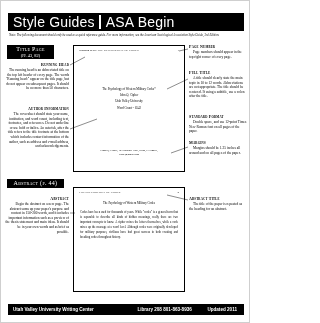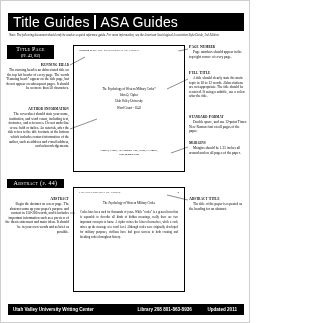--- a/index.html
+++ b/index.html
@@ -125,22 +125,22 @@
   .footer .f1{padding-left:5px;flex:0 0 auto;}
   .footer .f2{flex:1 1 auto;text-align:center;padding-left:28px;}
   .footer .f3{padding-right:7px;flex:0 0 auto;}
 </style>
 </head>
 <body>
 
 <div class="page">
 
   <div class="masthead">
-    <span class="mast-a">Title Guides</span>
-    <span class="mast-b">ASA Guides</span>
+    <span class="mast-a">Style Guides</span>
+    <span class="mast-b">ASA Begin</span>
   </div>
 
   <div class="note">Note: The following document should only be used as a quick reference guide. For more information, see the American Sociological Association Style Guide, 3rd Edition.</div>
 
   <div class="chip" id="chip-title">
     <div class="l1">Title Page</div>
     <div class="l2">(pp. 43, 82)</div>
   </div>
 
   <div class="chip" id="chip-abs">

